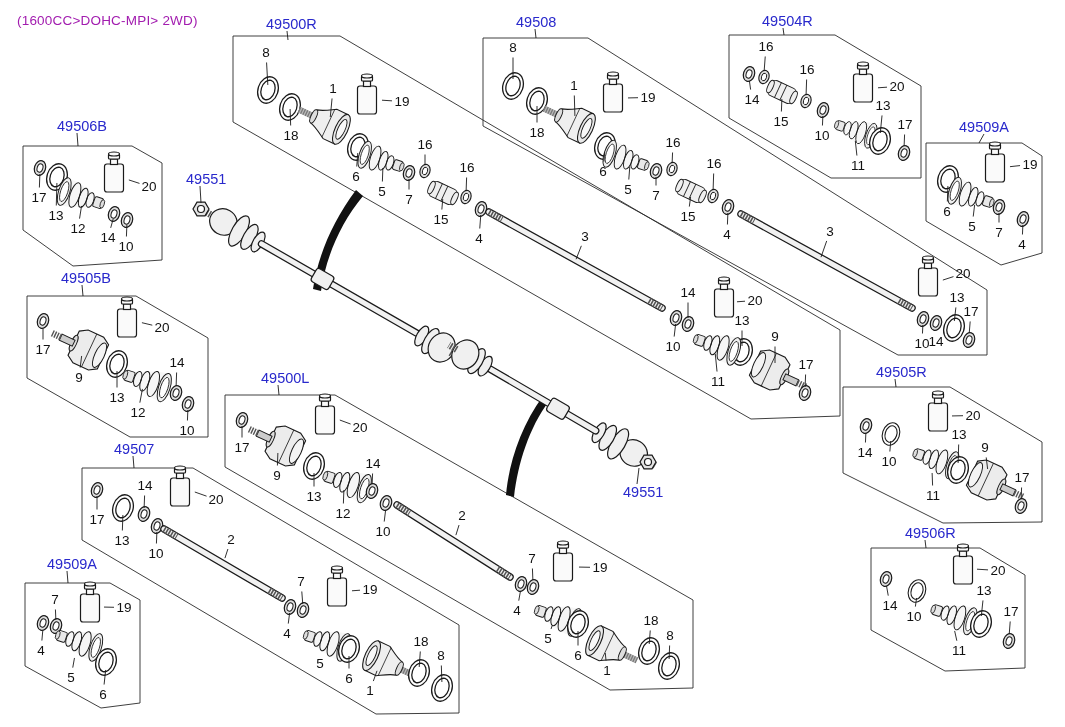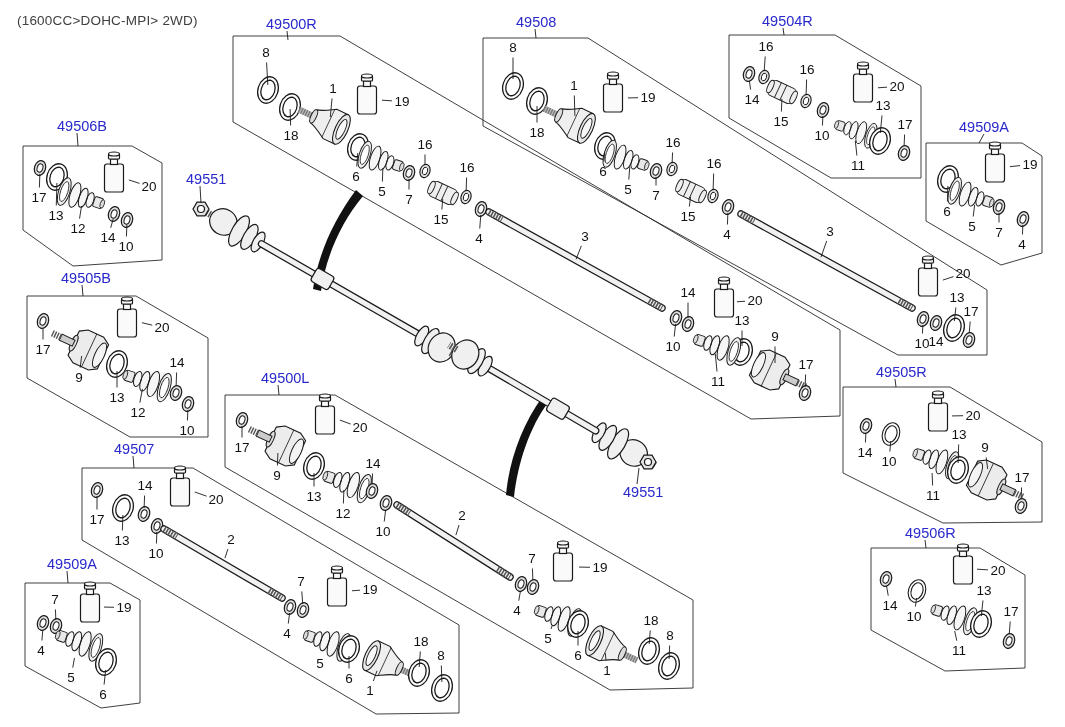--- a/index.html
+++ b/index.html
@@ -1,18 +1,18 @@
 <!DOCTYPE html>
 <html><head>
 <meta charset="utf-8">
 <style>
   html,body{margin:0;padding:0;background:#fff;}
   .stage{position:relative;width:1065px;height:727px;background:#fff;overflow:hidden;
          font-family:"Liberation Sans",sans-serif;}
-  .hdr{position:absolute;left:17px;top:13px;font-size:13.5px;color:#404040;letter-spacing:.2px;text-align:center;}
+  .hdr{position:absolute;left:17px;top:13px;font-size:13.5px;color:#a21caf;letter-spacing:.2px;text-align:center;}
   svg{position:absolute;left:0;top:0;}
   .box{fill:none;stroke:#2a2a2a;stroke-width:0.9;}
   .plabel{font-family:"Liberation Sans",sans-serif;font-size:14.5px;fill:#2929cc;}
   .callout{font-family:"Liberation Sans",sans-serif;font-size:13.5px;fill:#111;text-anchor:middle;}
   .lead{stroke:#1a1a1a;stroke-width:0.9;fill:none;}
   .pt{fill:#f0f0f0;stroke:#1a1a1a;stroke-width:1.2;}
   .shaft-o{stroke:#1a1a1a;stroke-width:7.5;stroke-linecap:round;}
   .shaft-i{stroke:#f1f1f1;stroke-width:5;stroke-linecap:round;}
   .spline{stroke:#555;stroke-width:7;stroke-dasharray:1.6,1.2;}
   .swoosh{fill:#111;stroke:none;}

